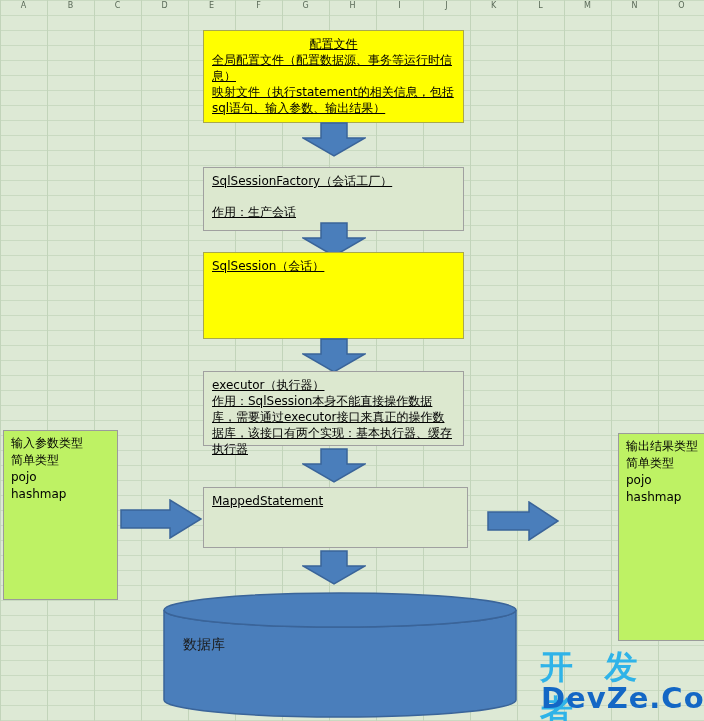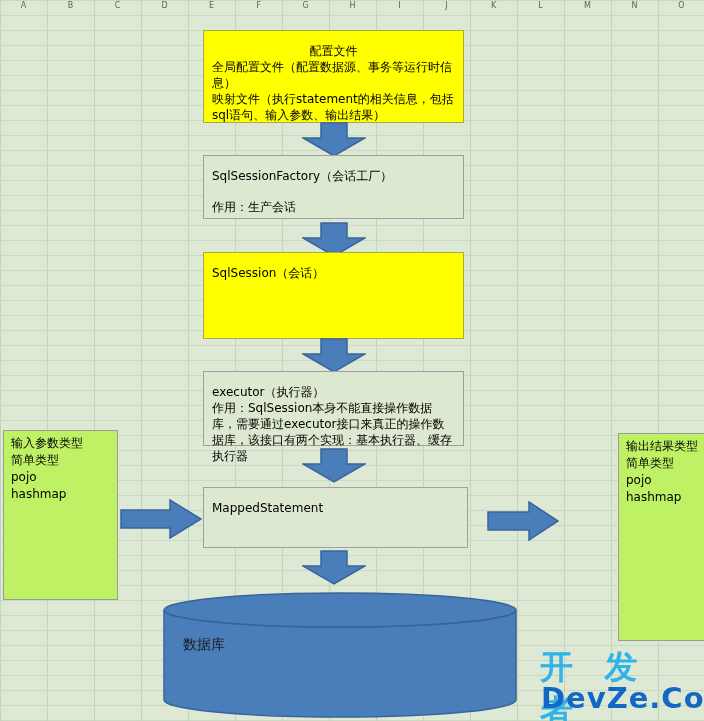--- a/index.html
+++ b/index.html
@@ -10,21 +10,21 @@
     background-image:
       linear-gradient(to right,#c2d4ba 1px,transparent 1px),
       linear-gradient(to bottom,#c9dac1 1px,transparent 1px);
     background-size:47px 15px;
     --arrow:#4a7ebb; --arrow-border:#3a6499;
   }
   .colhead{position:absolute;top:0;left:0;width:704px;height:12px;}
   .colhead span{position:absolute;top:1px;width:47px;text-align:center;
     font-size:8px;color:#5a6a58;}
   .box{position:absolute;box-sizing:border-box;font-size:12px;line-height:1.34;
-    color:#000;padding:12px 8px;}
+    color:#000;padding:5px 8px;text-decoration:underline;}
   .green{background:#dce8cf;border:1px solid #a0a0a0;}
   .yellow{background:#ffff00;border:1px solid #a8a84e;}
   .tc{text-align:center;}
   .pre{white-space:pre-line;}
   .gapd{margin-top:15px;}
   .arrow{position:absolute;}
   .arrow-shape{fill:var(--arrow);stroke:var(--arrow-border);stroke-width:1.5;}
   .cyl{position:absolute;left:163px;top:592px;width:354px;height:126px;}
   .cyl-label{position:absolute;left:20px;top:44px;font-size:14px;color:#1b1b1b;}
   .sidebox{position:absolute;box-sizing:border-box;background:#bef264;
@@ -61,21 +61,21 @@
   <div class="pre">全局配置文件（配置数据源、事务等运行时信息）
 映射文件（执行statement的相关信息，包括sql语句、输入参数、输出结果）</div>
 </div>
 
 <div class="arrow" style="left:302px;top:122px;">
   <svg width="64" height="35" viewBox="0 0 64 35">
     <polygon class="arrow-shape" points="19,1 45,1 45,16 63,16 32,34 1,16 19,16"></polygon>
   </svg>
 </div>
 
-<div class="box green" style="left:203px;top:155px;width:261px;height:64px;">
+<div class="box green" style="left:203px;top:167px;width:261px;height:64px;">
   <div>SqlSessionFactory（会话工厂）</div>
   <div class="gapd">作用：生产会话</div>
 </div>
 
 <div class="arrow" style="left:302px;top:222px;">
   <svg width="64" height="35" viewBox="0 0 64 35">
     <polygon class="arrow-shape" points="19,1 45,1 45,16 63,16 32,34 1,16 19,16"></polygon>
   </svg>
 </div>
 

